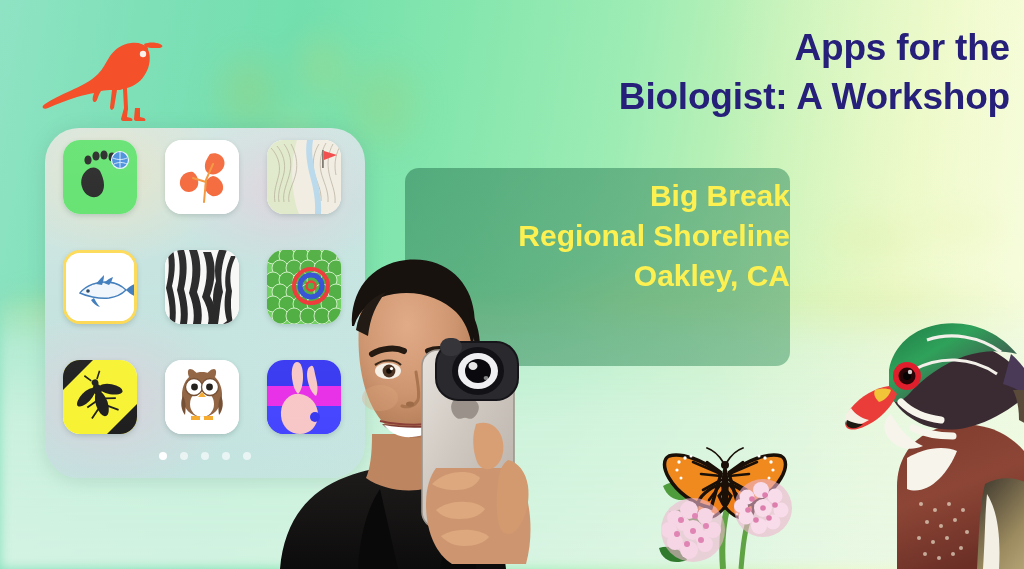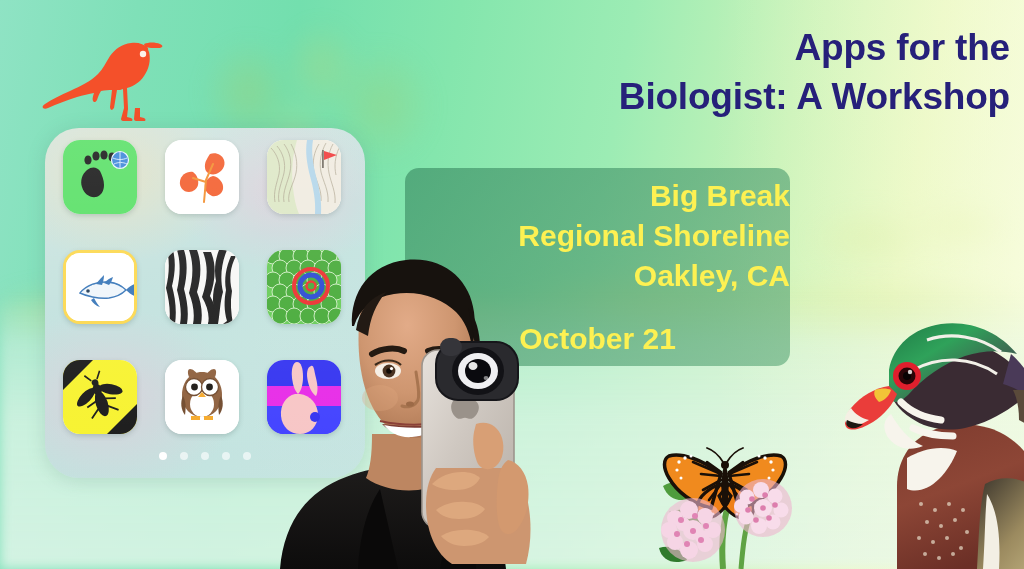--- a/index.html
+++ b/index.html
@@ -207,21 +207,20 @@
     </svg>
   </div>
 
   <div class="title">Apps for the
 Biologist: A Workshop</div>
 
   <div class="info-panel"></div>
   <div class="info-venue">Big Break
 Regional Shoreline
 Oakley, CA</div>
-  <div class="info-date">October 21</div>
 
   <div class="app-panel">
     <div class="app-grid">
 
       <div class="app-icon">
         <svg viewBox="0 0 74 74" width="74" height="74">
           <rect width="74" height="74" fill="#4ede5c"></rect>
           <g fill="#0a0a0a">
             <path d="M24 30c-5 4-7 11-5 17 2 7 8 11 14 10 5-1 8-6 8-12 0-5-2-10-4-14-3-4-8-5-13-1z"></path>
             <ellipse cx="25" cy="20" rx="3.6" ry="4.6"></ellipse>

